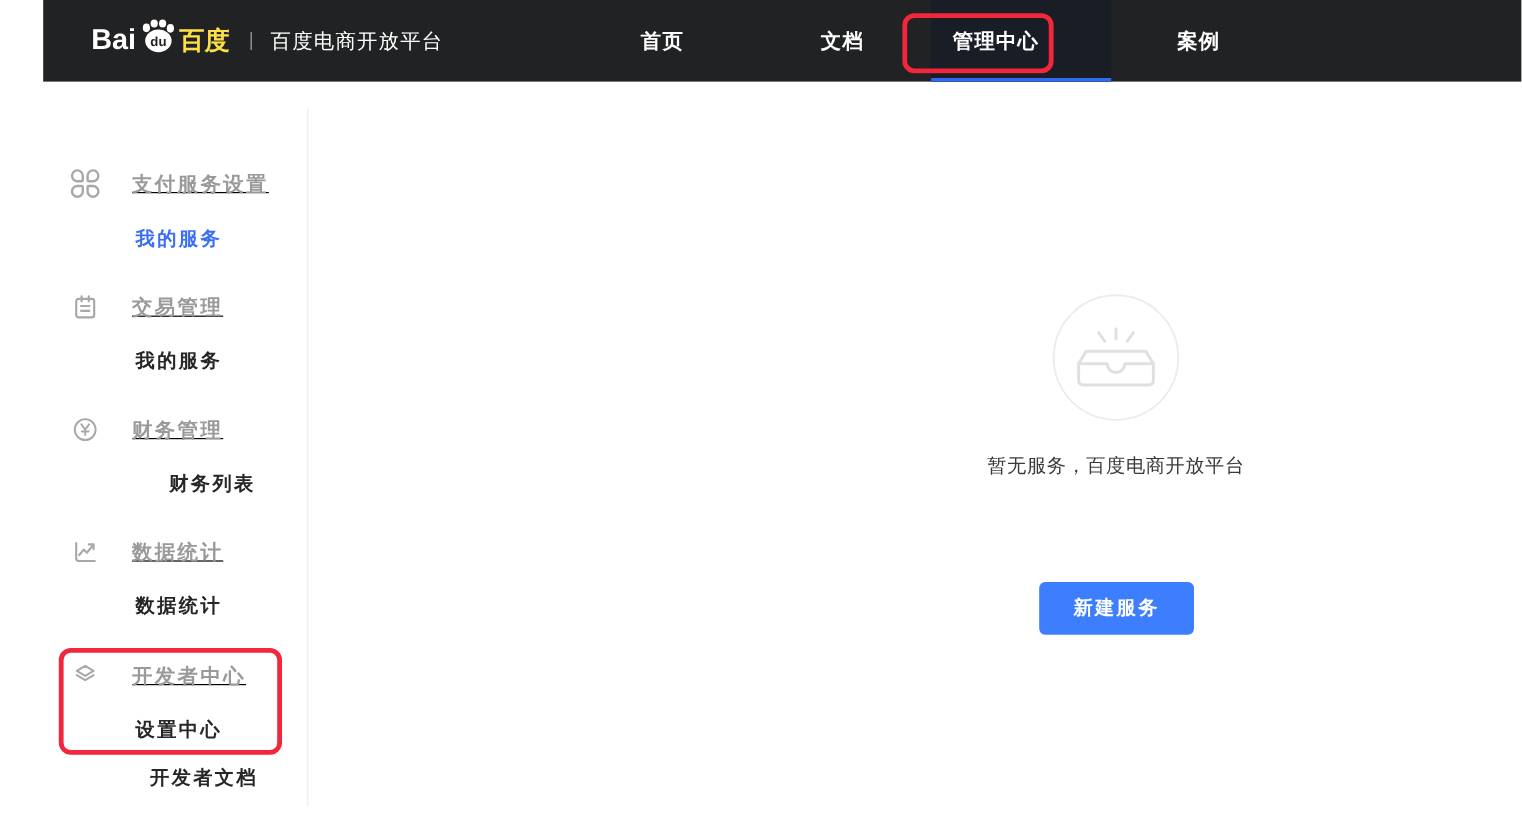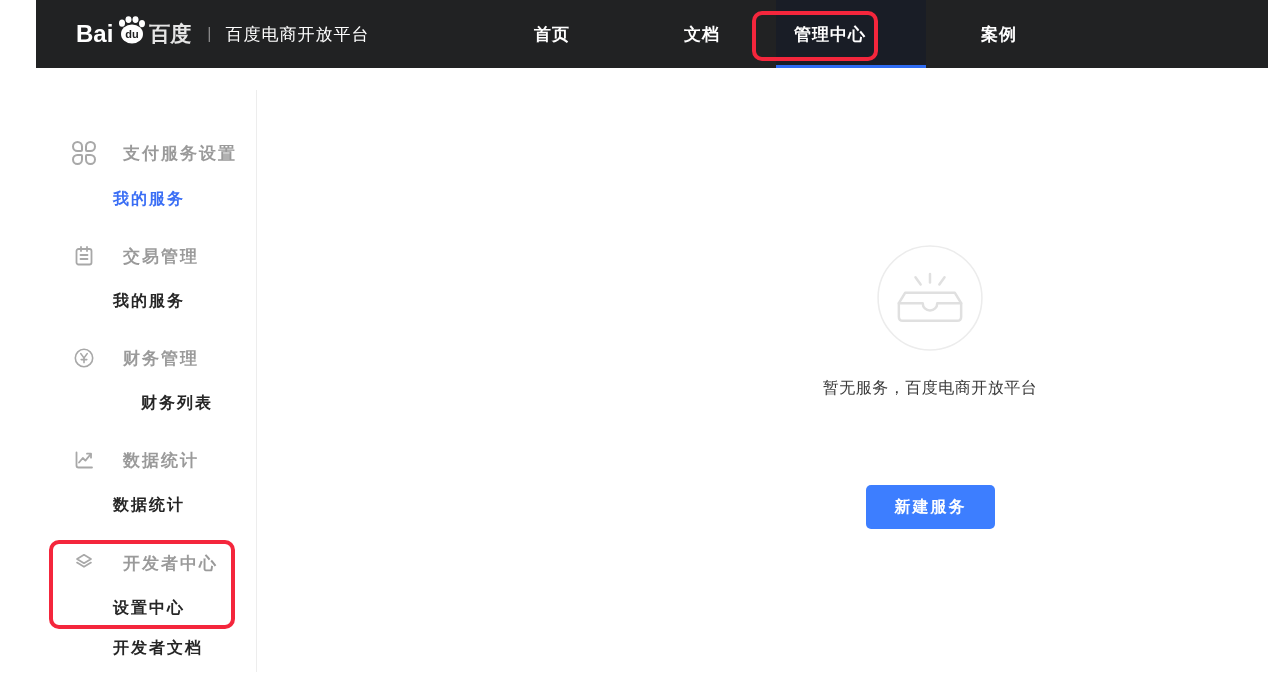--- a/index.html
+++ b/index.html
@@ -7,45 +7,45 @@
   body { font-family:"Liberation Sans", sans-serif; }
   .screen { position:relative; width:1268px; height:695px; background:#fff; overflow:hidden; }
 
   
   .navbar { position:absolute; left:0; top:0; width:1268px; height:68px; background:#212223;margin-left:36px; }
   .active-tab-bg { position:absolute; left:740px; top:0; width:150px; height:68px; background:#191d26; }
   .active-underline { position:absolute; left:740px; top:65px; width:150px; height:3px; background:#2e6bf2; }
   .logo { position:absolute; left:40px; top:0; height:68px; display:flex; align-items:center; cursor:pointer; }
   .logo-bai { color:#fff; font-size:24px; font-weight:700; }
   .paw-icon { margin:0 1px 4px 1px; }
-  .logo-cn { color:#e5e5e5; font-size:21px; font-weight:700; }
+  .logo-cn { color:#fde047; font-size:21px; font-weight:700; }
   .logo-divider { color:#8a8a8a; font-size:16px; font-weight:300; margin:0 14px 0 16px; }
   .logo-platform { color:#fff; font-size:17px; letter-spacing:1px; }
   .nav-item { position:absolute; top:0; height:68px; display:flex; align-items:center;
               transform:translateX(-50%); color:#fff; font-size:17px; font-weight:600;
               letter-spacing:1px; cursor:pointer; z-index:2; white-space:nowrap; }
   .nav-home   { left:516px; }
   .nav-docs   { left:666px; }
   .nav-manage { left:794px; }
   .nav-cases  { left:963px; }
 
   
   .sidebar-divider { position:absolute; left:256px; top:90px; width:1px; height:582px; background:#ededed; }
   .side-row { position:absolute; display:flex; align-items:center; height:26px; white-space:nowrap; }
-  .group-row { left:72px; cursor:pointer; }
+  .group-row { left:59px; cursor:pointer;text-decoration:underline; }
   .group-row .gicon { width:24px; height:24px; flex:0 0 24px; display:flex; align-items:center; justify-content:center; }
   .group-row .glabel { margin-left:27px; color:#9a9a9a; font-size:17px; font-weight:700; letter-spacing:2px; }
   .sub-row { left:113px; color:#262626; font-size:16px; font-weight:600; letter-spacing:2px; cursor:pointer; }
   .sub-row.active { color:#3a6ef5; }
 
   .row-g0 { top:140px; } .row-s0 { top:186px; }
   .row-g1 { top:243px; } .row-s1 { top:288px; }
   .row-g2 { top:345px; } .row-s2 { top:390px;margin-left:28px; }
   .row-g3 { top:447px; } .row-s3 { top:492px; }
-  .row-g4 { top:550px; } .row-s4 { top:595px; } .row-s5 { top:635px; }
+  .row-g4 { top:550px; } .row-s4 { top:595px; } .row-s5 { top:635px;margin-left:12px; }
 
   
   .clover { display:grid; grid-template-columns:11px 11px; grid-template-rows:11px 11px; gap:2px; }
   .clover i { display:block; border:2px solid #a8a8a8; }
   .clover i:nth-child(1){ border-radius:50% 50% 2px 50%; }
   .clover i:nth-child(2){ border-radius:50% 50% 50% 2px; }
   .clover i:nth-child(3){ border-radius:50% 2px 50% 50%; }
   .clover i:nth-child(4){ border-radius:2px 50% 50% 50%; }
 
   

